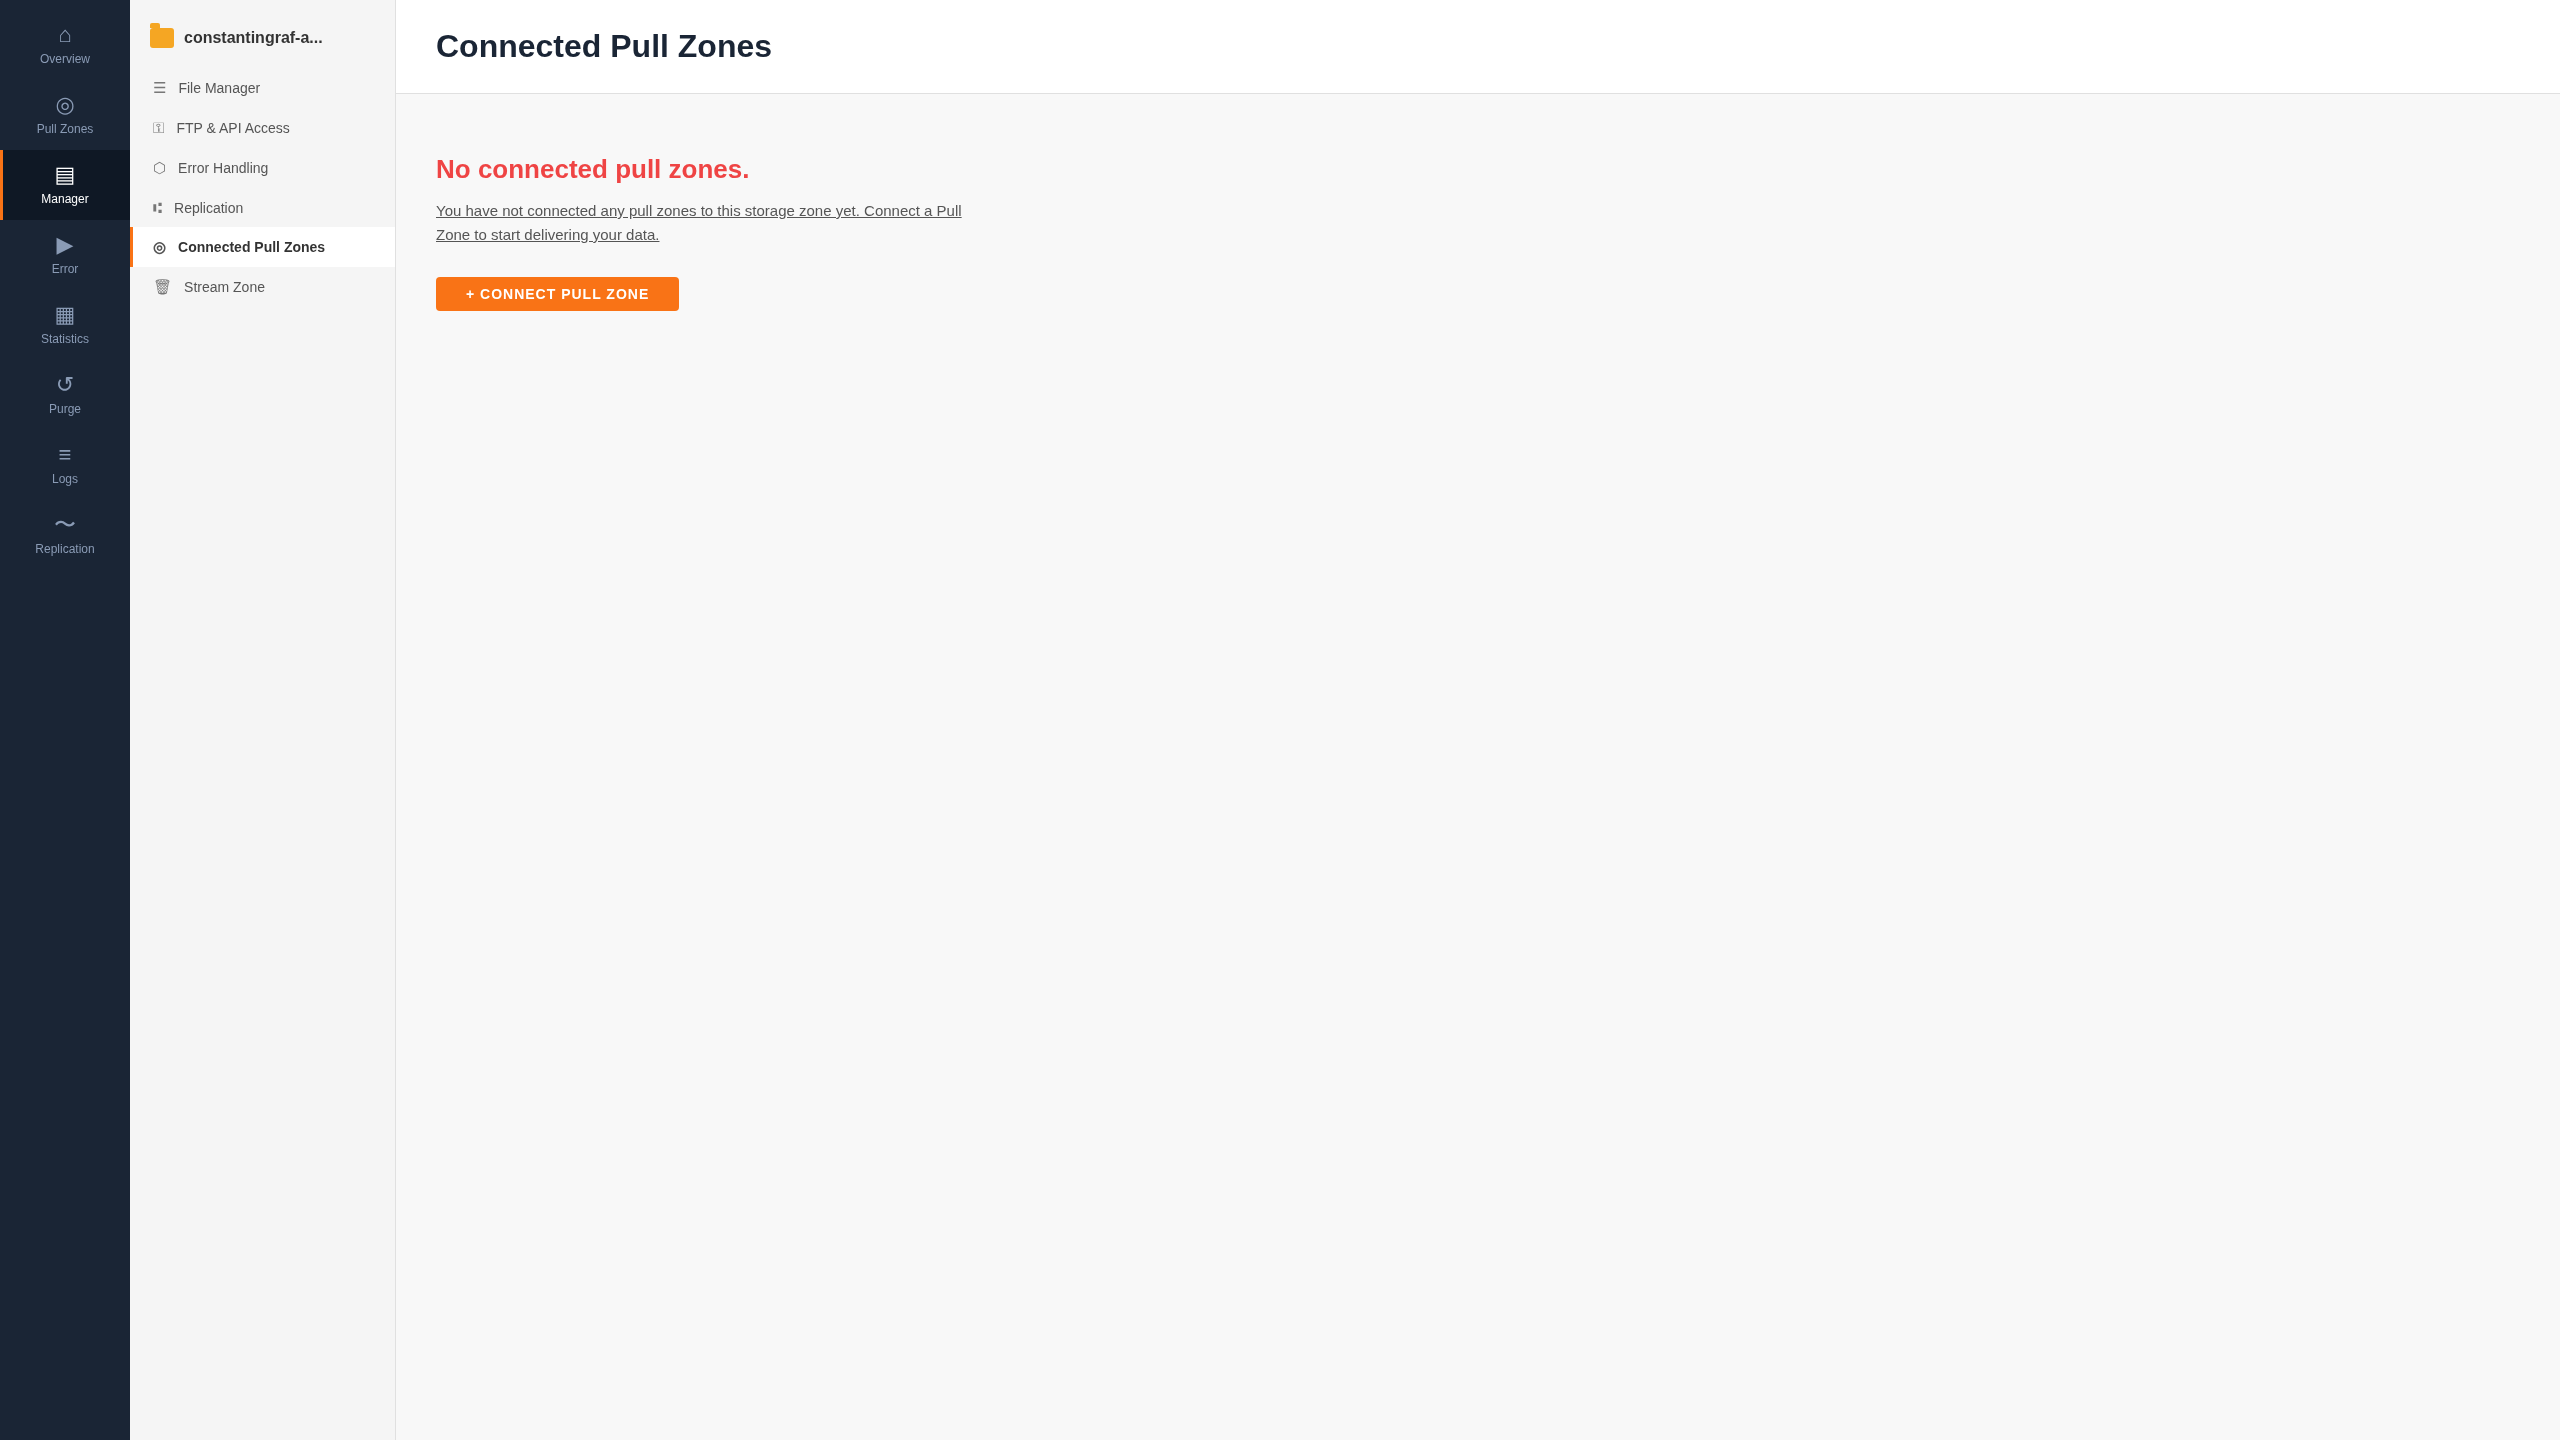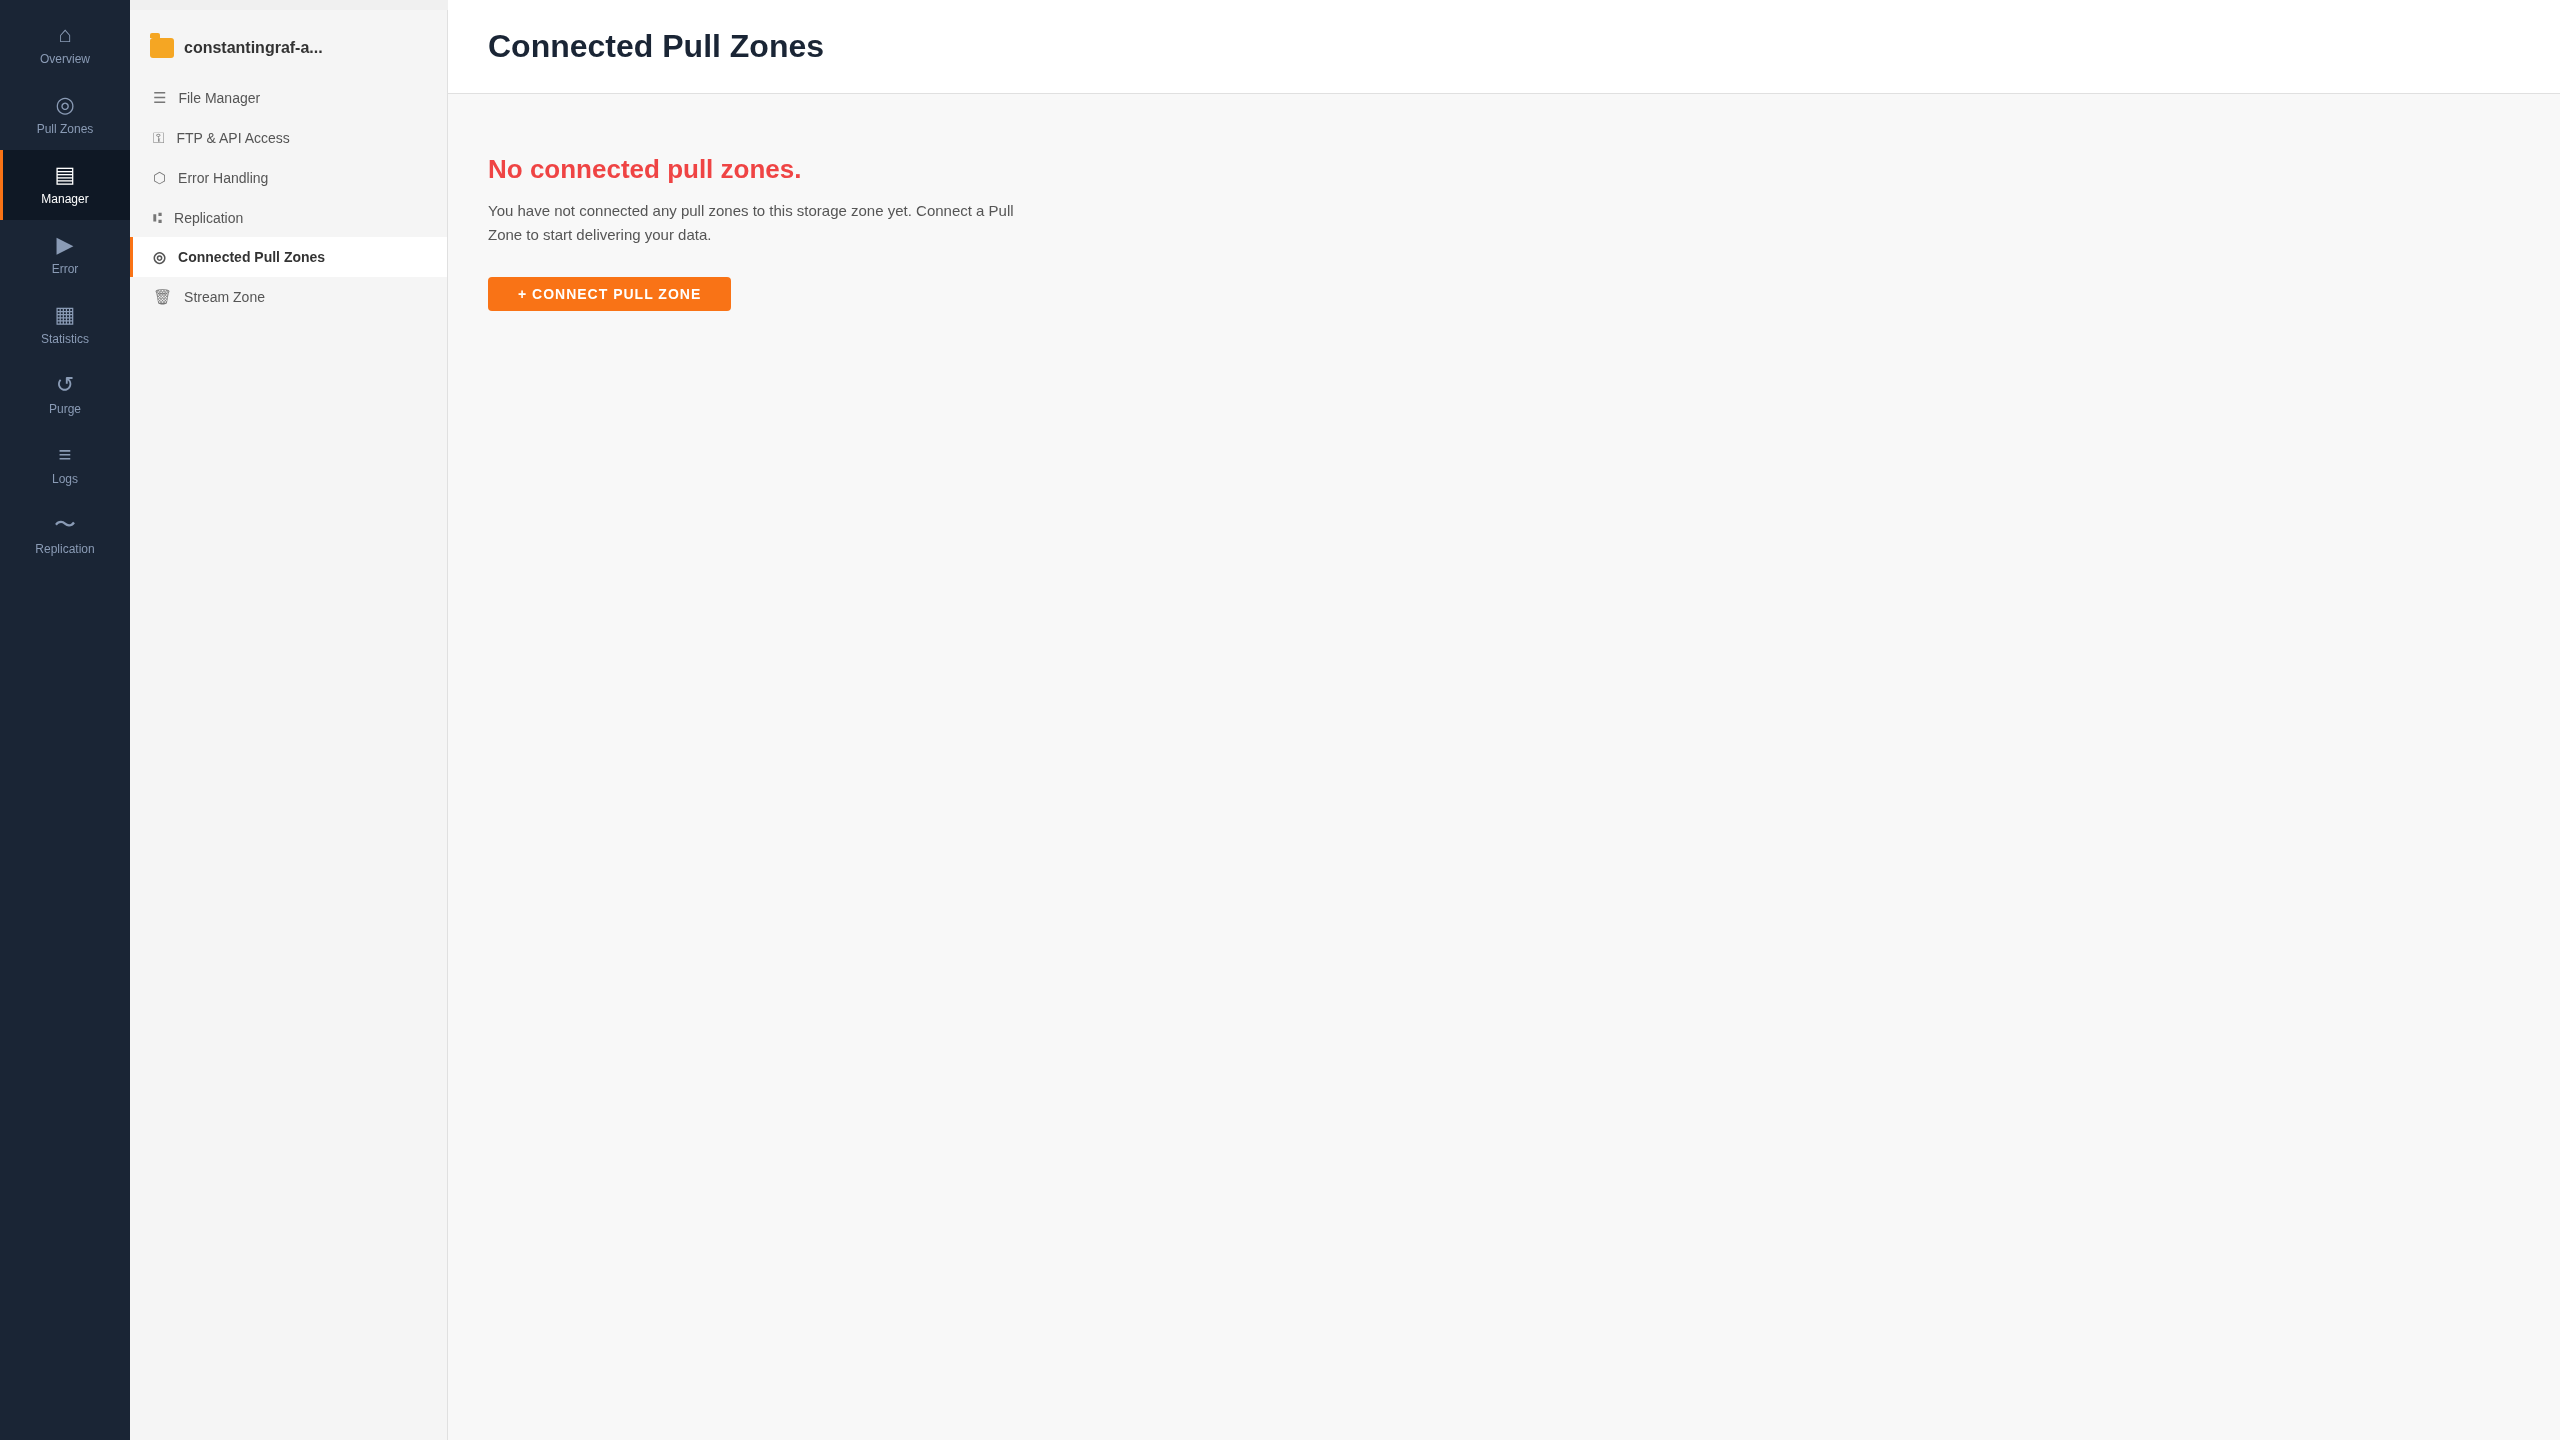--- a/index.html
+++ b/index.html
@@ -46,26 +46,25 @@
       position: absolute;
       left: 0;
       top: 0;
       bottom: 0;
       width: 3px;
       background: #f97316;
     }
 
     
     .secondary-sidebar {
-      width: 318px;
+      width: 266px;
       background: #f5f5f5;
       border-right: 1px solid #e0e0e0;
       flex-shrink: 0;
       padding-top: 16px;
-      margin-top: 10px;
     }
     .storage-header {
       display: flex;
       align-items: center;
       gap: 10px;
       padding: 12px 20px 20px;
       font-size: 16px;
       font-weight: 600;
       color: #333;
     }
@@ -138,20 +137,21 @@
       font-weight: 700;
       color: #ef4444;
       margin-bottom: 14px;
     }
     .empty-state p {
       font-size: 15px;
       color: #555;
       max-width: 560px;
       line-height: 1.6;
       margin-bottom: 30px;
+      text-decoration: underline;
     }
     .connect-btn {
       background: #f97316;
       color: #fff;
       border: none;
       padding: 9px 30px;
       font-size: 14px;
       font-weight: 700;
       letter-spacing: 1px;
       border-radius: 4px;

